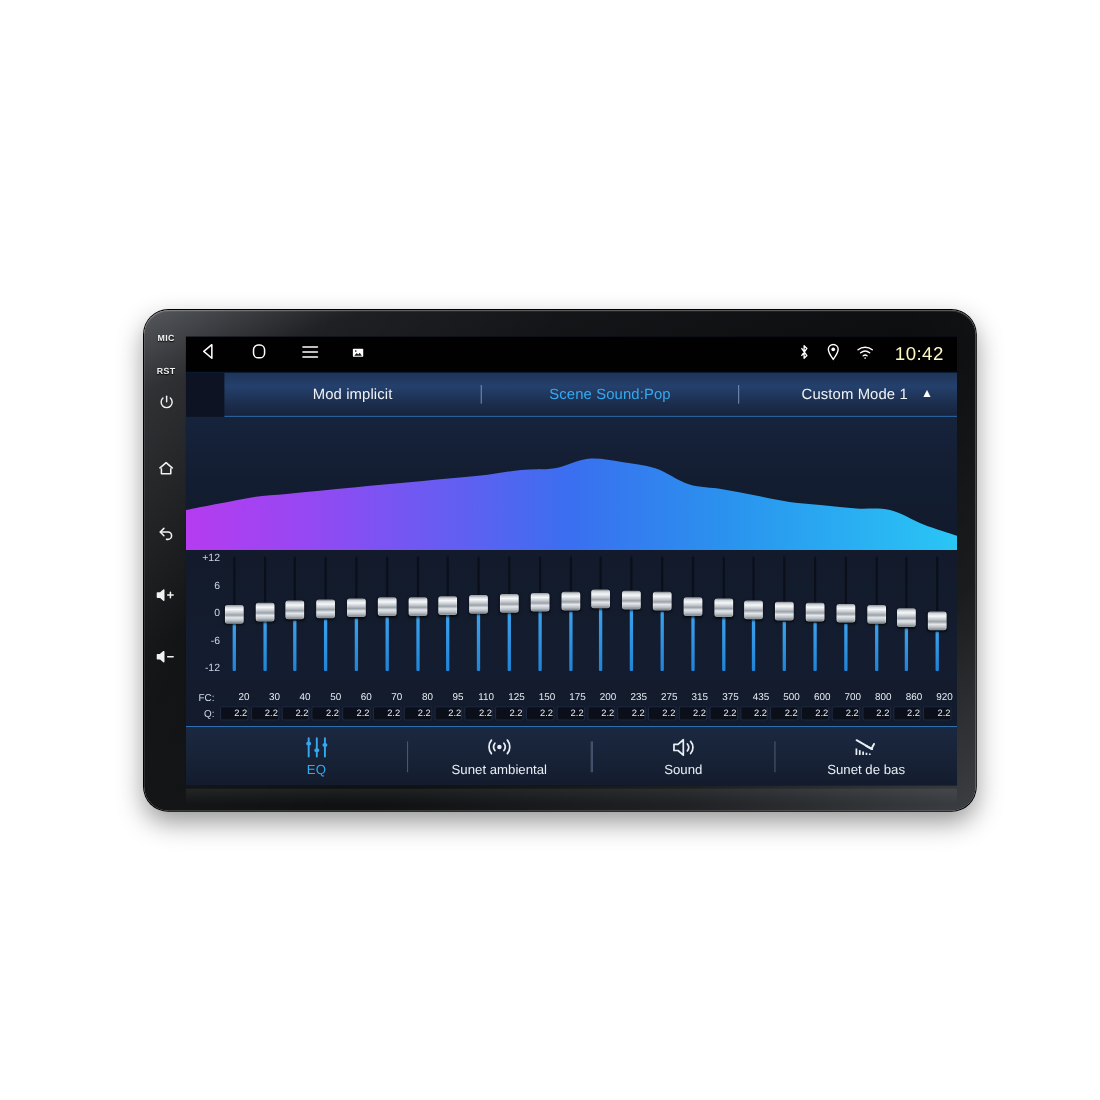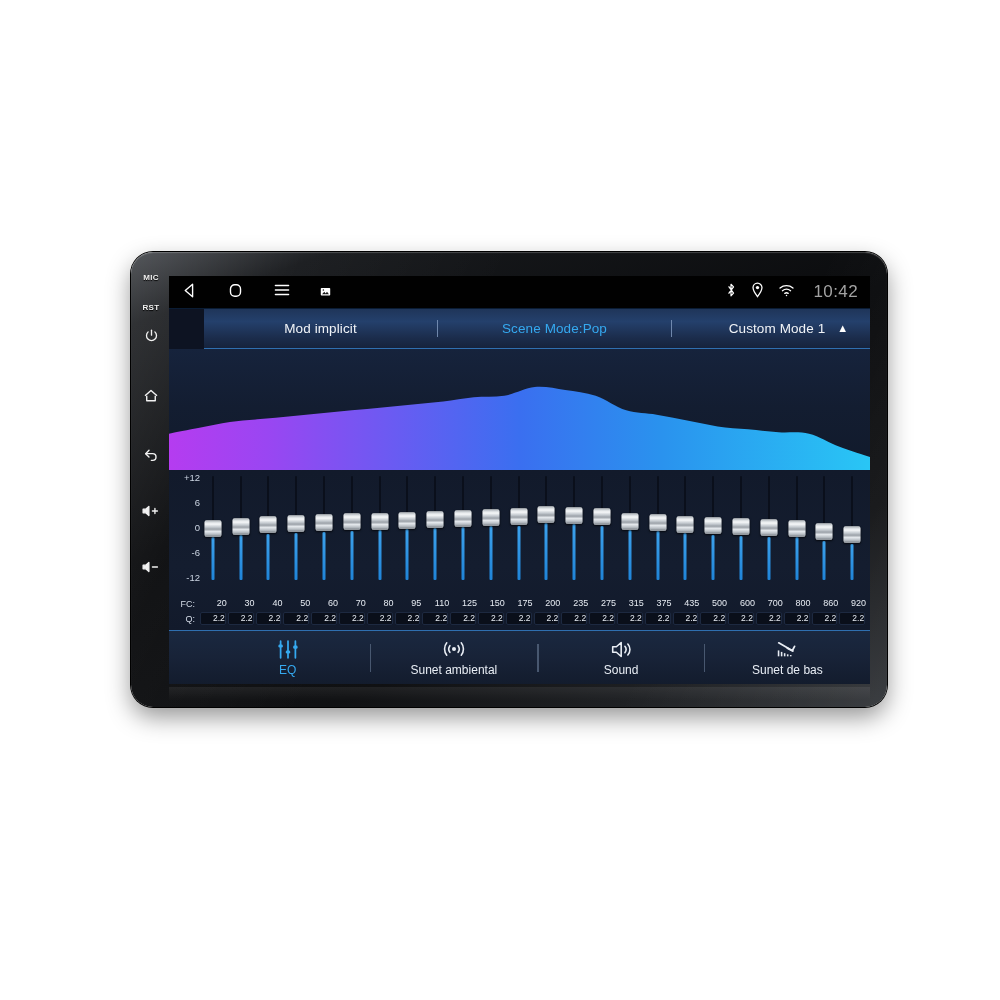--- a/index.html
+++ b/index.html
@@ -12,21 +12,21 @@
   }
 
   
   #stage {
     position: relative;
     width: 1000px; height: 1000px;
     background: #ffffff;
   }
   #device {
     position: absolute;
-    left: 131px; top: 252px;
+    left: 131px; top: 282px;
     width: 756px; height: 455px;
     border-radius: 22px;
     background:
       linear-gradient(160deg,#3c3f44 0%,#17191c 10%,#0b0c0e 42%,#101113 72%,#2d3034 100%);
     box-shadow:
       0 0 0 1px #000,
       0 10px 24px rgba(0,0,0,0.42),
       inset 0 1px 1px rgba(255,255,255,0.22);
   }
   
@@ -74,21 +74,21 @@
     height:33px; width:100%;
     background:#010101;
     display:flex; align-items:center;
     padding:0 12px;
     border-bottom:1px solid #0a1c34;
   }
   #statusbar .navicons { display:flex; align-items:center; gap:29px; }
   #statusbar .sysicons {
     margin-left:auto; display:flex; align-items:center; gap:14px;
   }
-  #clock { color:#a3a3a3; font-size:17px; letter-spacing:.4px; margin-left:4px;}
+  #clock { color:#fef9c3; font-size:17px; letter-spacing:.4px; margin-left:4px;}
 
   
   #modebar {
     position:relative;
     height:40px; width:100%;
     background:linear-gradient(180deg,#1f3559 0%,#24406c 32%,#1b2c4b 75%,#16233c 100%);
     display:flex; align-items:center;
     border-bottom:1px solid #2f6fb0;
     margin-left:35px;
   }
@@ -299,21 +299,21 @@
           <span id="clock">10:42</span>
         </div>
       </div>
 
       <div id="modebar">
         <div class="mode-cell">
           <span>Mod implicit</span>
         </div>
         <div class="mode-div"></div>
         <div class="mode-cell active">
-          <span>Scene Mode:Pop</span>
+          <span>Scene Sound:Pop</span>
         </div>
         <div class="mode-div"></div>
         <div class="mode-cell">
           <span>Custom Mode 1</span>
           <span class="caret">▲</span>
         </div>
       </div>
 
       <div id="curvewrap">
         <svg viewBox="0 0 701 121" preserveAspectRatio="none">

